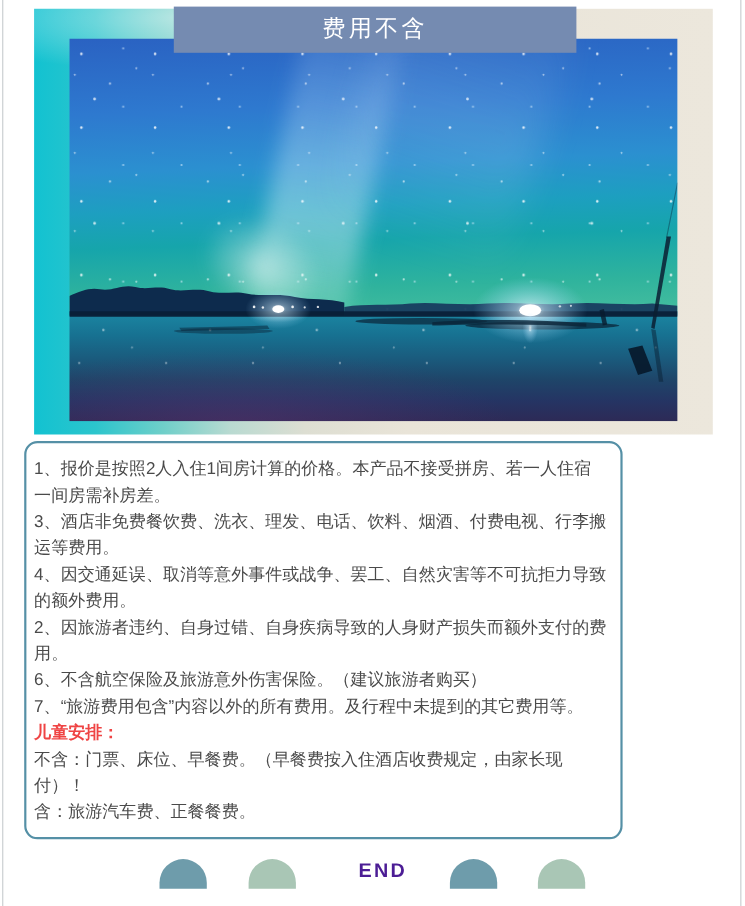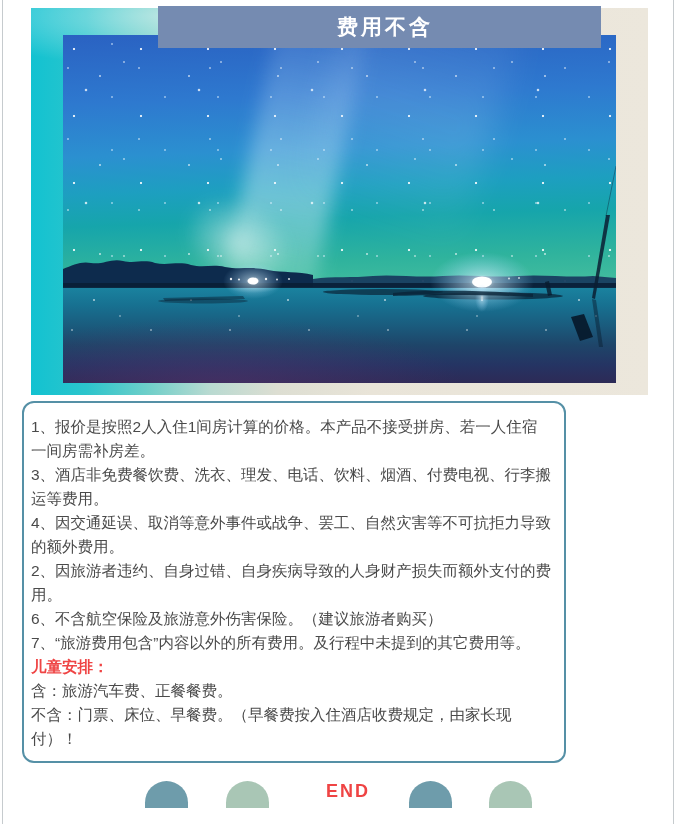--- a/index.html
+++ b/index.html
@@ -40,40 +40,40 @@
          radial-gradient(ellipse 40px 10px at 190px 3px, rgba(235,250,255,.35), transparent 70%),
          radial-gradient(circle at 31px 17px, rgba(255,255,255,.5) .7px, transparent 1.5px),
          radial-gradient(circle at 9px 47px, rgba(255,255,255,.42) .6px, transparent 1.4px),
          radial-gradient(circle at 57px 33px, rgba(255,255,255,.35) .6px, transparent 1.3px),
          radial-gradient(ellipse 330px 95px at 28% 105%, rgba(96,52,112,.45), transparent 75%),
          linear-gradient(180deg,#1b87a3 0%,#177191 22%,#1a5c7e 42%,#1e4569 62%,#253463 82%,#2d2a56 100%);
        background-size:100% 100%,100% 100%,97px 97px,79px 79px,119px 119px,100% 100%,100% 100%;}
   .terrain{position:absolute;left:0;top:0;width:553px;height:348px;}
 
   
-  .banner{position:absolute;left:158px;top:6px;width:432px;height:42px;z-index:3;
+  .banner{position:absolute;left:158px;top:6px;width:366px;height:42px;z-index:3;
           background:#758bb1;color:#ffffff;text-align:center;line-height:42px;
-          font-size:21px;font-weight:bold;letter-spacing:3px;padding-left:11px;}
+          font-size:21px;font-weight:normal;letter-spacing:3px;}
 
   
   .notes{position:absolute;left:22px;top:401px;width:544px;height:362px;z-index:2;box-sizing:border-box;
          border:2px solid #5590a6;border-radius:12px;background:#ffffff;
          padding:12px 12px 14px 7px;color:#4a4a4a;font-size:15.5px;line-height:24px;}
   .notes p{margin:0;}
   .child-title{color:#ef4444;font-weight:bold;}
 
   
   .footer{position:absolute;left:0;top:766px;width:677px;height:42px;z-index:2;
           display:flex;justify-content:center;align-items:flex-end;}
   .dome{display:inline-block;width:43px;height:27px;border-radius:22px 22px 0 0;}
   .dome-blue{background:#6e9cab;}
   .dome-green{background:#a9c6b5;}
   .d1{margin-right:38px;}
   .d3{margin-right:37px;}
-  .end-label{font-size:18px;font-weight:bold;letter-spacing:2px;color:#ef4444;margin:0 39px 6px 57px;}
+  .end-label{font-size:18px;font-weight:bold;letter-spacing:2px;color:#4c1d95;margin:0 39px 6px 57px;}
 </style>
 </head>
 <body>
 
 <div class="page">
   <div class="edge edge-l"></div>
   <div class="edge edge-r"></div>
 
   <div class="card"></div>
 
@@ -130,22 +130,22 @@
   </div>
 
   <div class="notes">
     <p>1、报价是按照2人入住1间房计算的价格。本产品不接受拼房、若一人住宿一间房需补房差。</p>
     <p>3、酒店非免费餐饮费、洗衣、理发、电话、饮料、烟酒、付费电视、行李搬运等费用。</p>
     <p>4、因交通延误、取消等意外事件或战争、罢工、自然灾害等不可抗拒力导致的额外费用。</p>
     <p>2、因旅游者违约、自身过错、自身疾病导致的人身财产损失而额外支付的费用。</p>
     <p>6、不含航空保险及旅游意外伤害保险。（建议旅游者购买）</p>
     <p>7、“旅游费用包含”内容以外的所有费用。及行程中未提到的其它费用等。</p>
     <p class="child-title">儿童安排：</p>
+    <p>不含：门票、床位、早餐费。（早餐费按入住酒店收费规定，由家长现付）！</p>
     <p>含：旅游汽车费、正餐餐费。</p>
-    <p>不含：门票、床位、早餐费。（早餐费按入住酒店收费规定，由家长现付）！</p>
   </div>
 
   <div class="footer">
     <span class="dome dome-blue d1"></span>
     <span class="dome dome-green"></span>
     <span class="end-label">END</span>
     <span class="dome dome-blue d3"></span>
     <span class="dome dome-green"></span>
   </div>
 </div>

